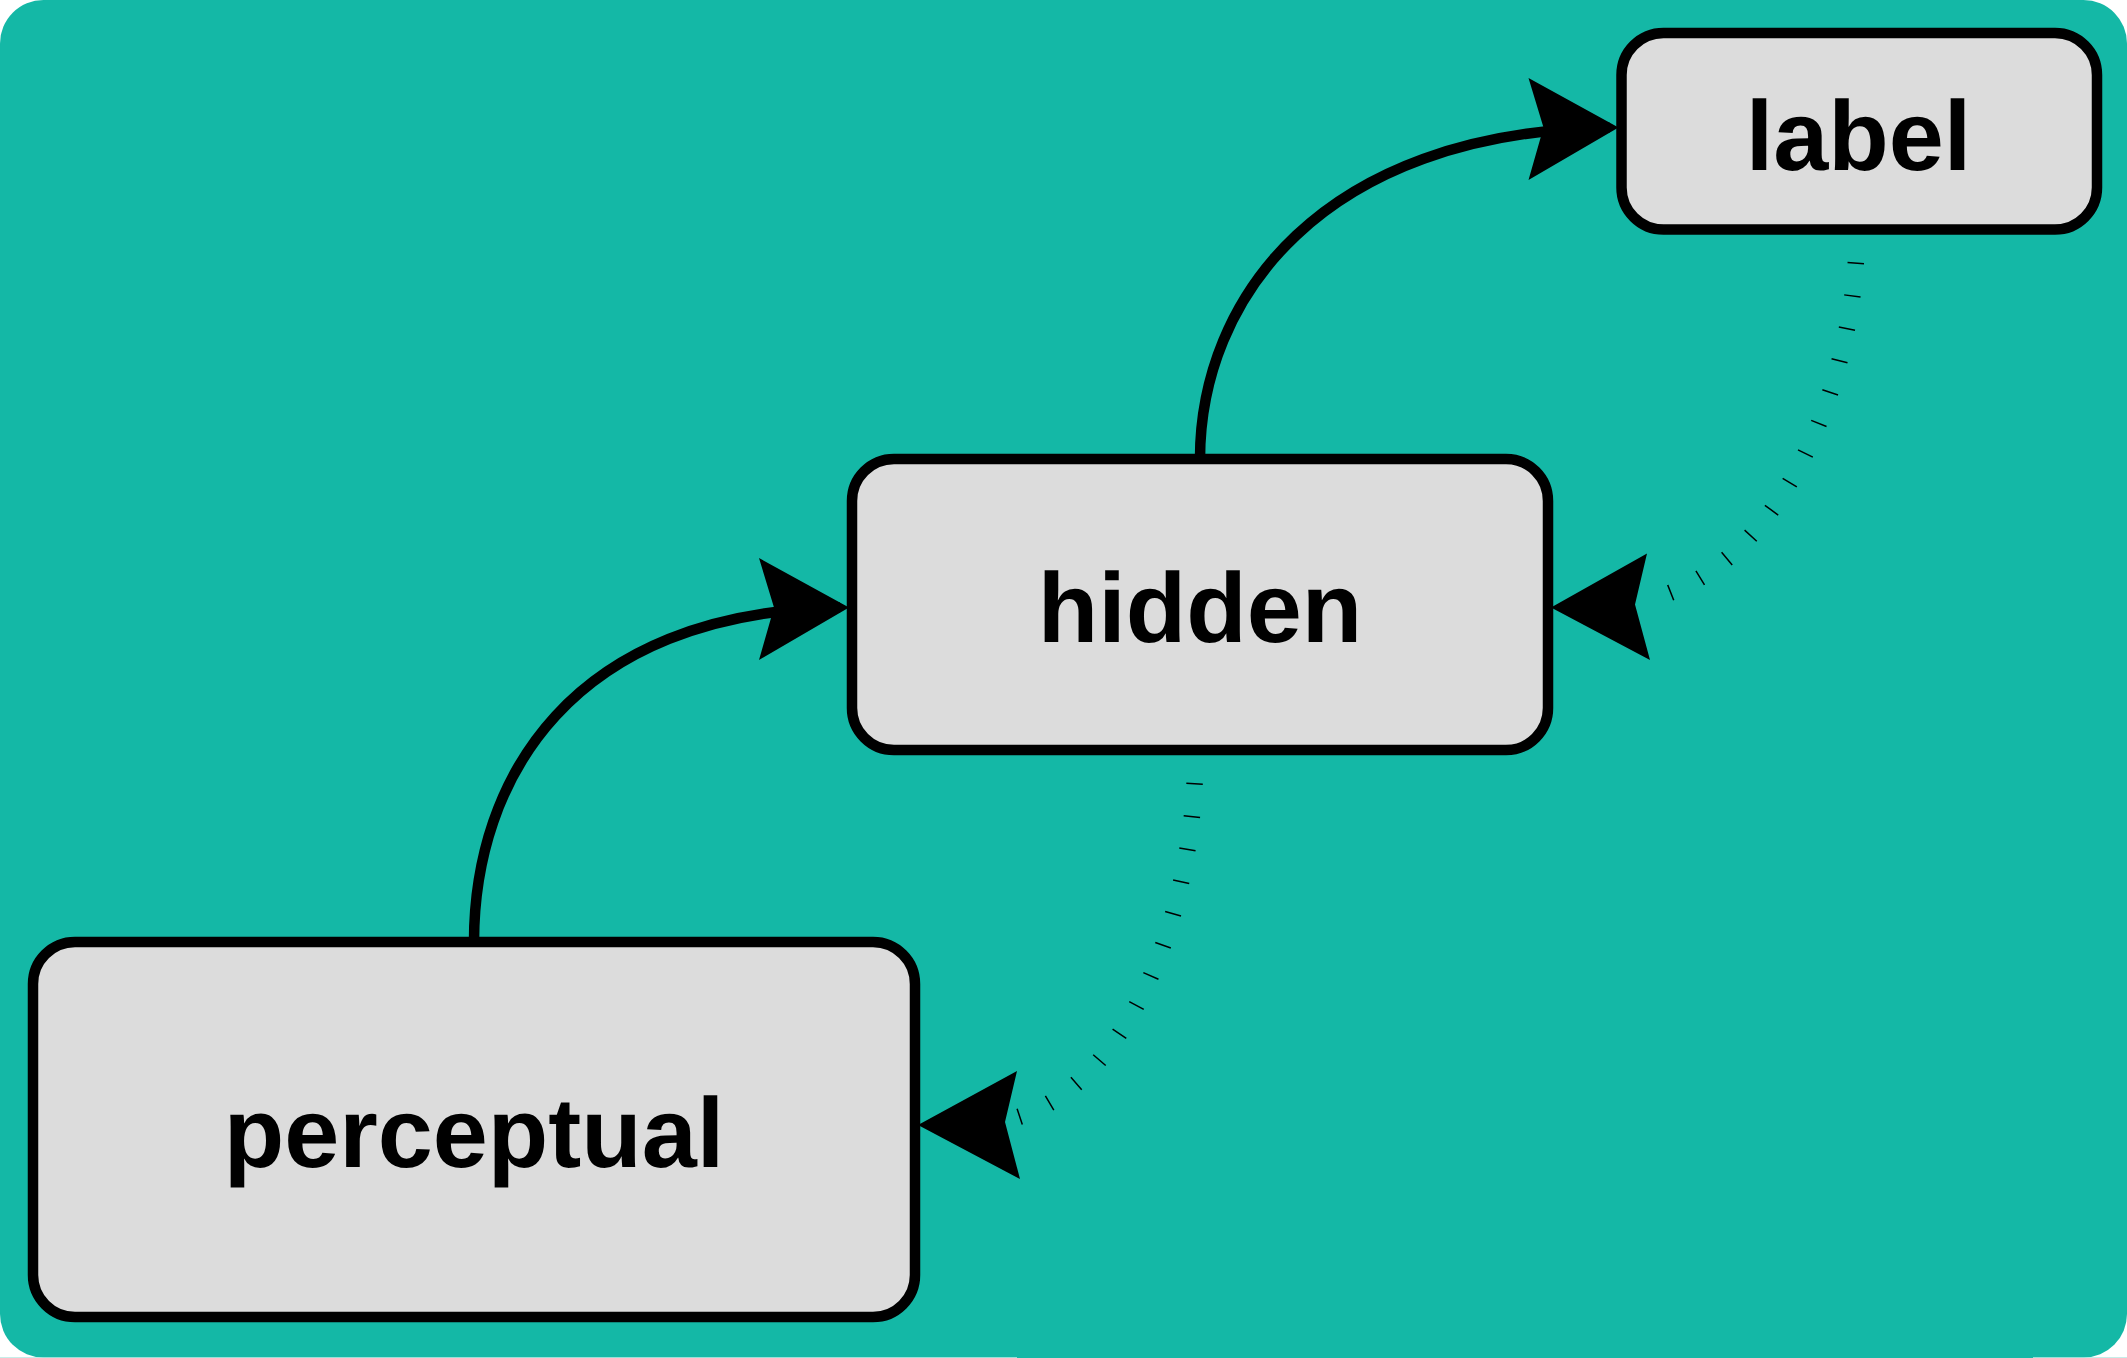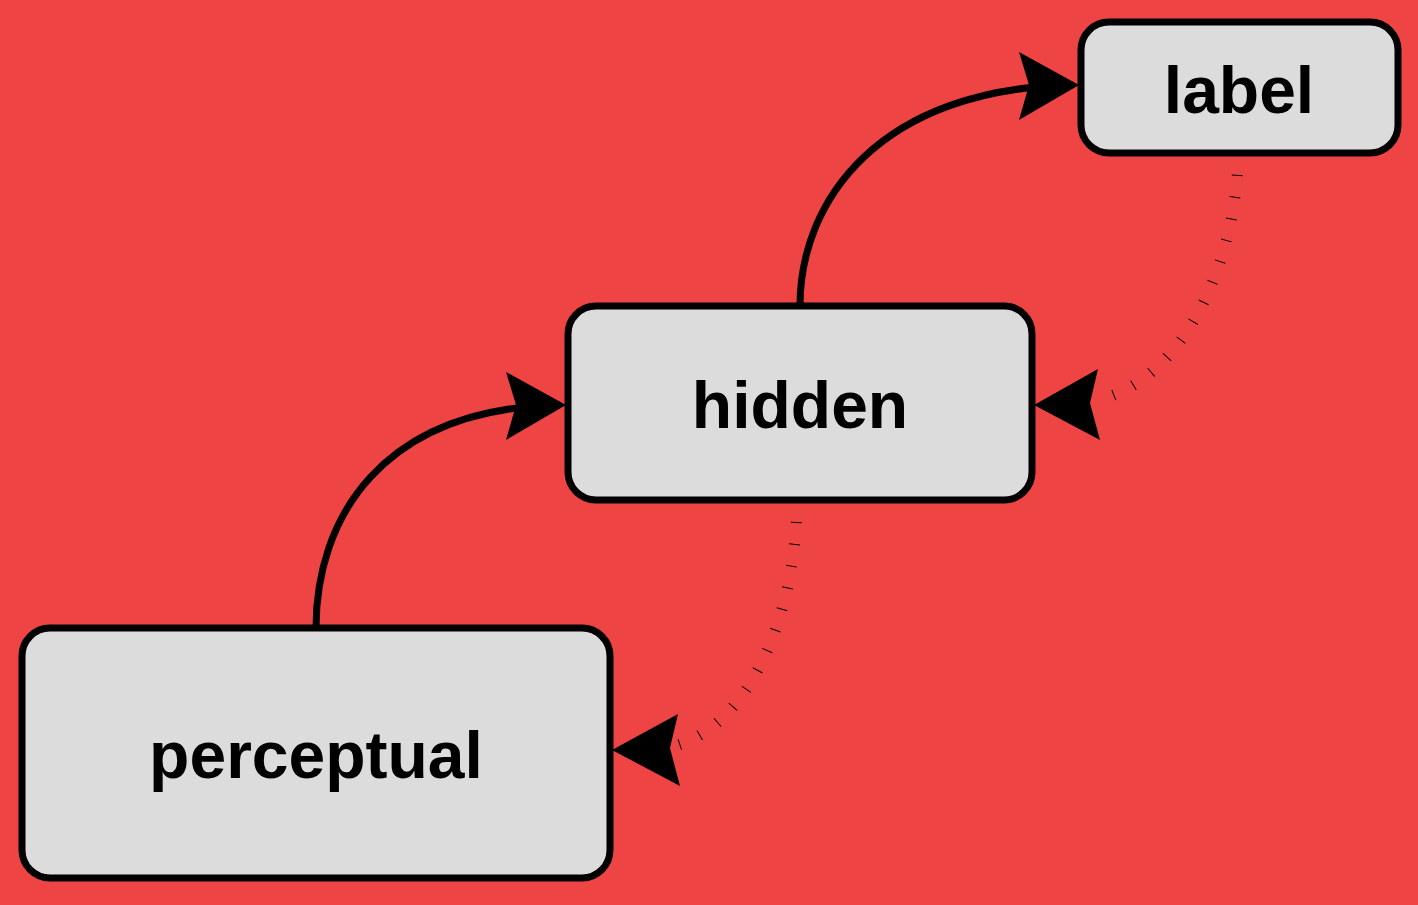--- a/index.html
+++ b/index.html
@@ -7,22 +7,23 @@
     padding: 0;
     background: #ffffff;
   }
   body {
     font-family: "Liberation Sans", sans-serif;
   }
   #canvas {
     position: relative;
     width: 1418px;
     height: 905px;
-    background: #ef4444;
+    background: #14b8a6;
     overflow: hidden;
+    border-radius: 29px;
   }
   #diagram-svg {
     position: absolute;
     left: 0;
     top: 0;
     width: 1418px;
     height: 905px;
   }
   .node-box {
     fill: #dcdcdc;

